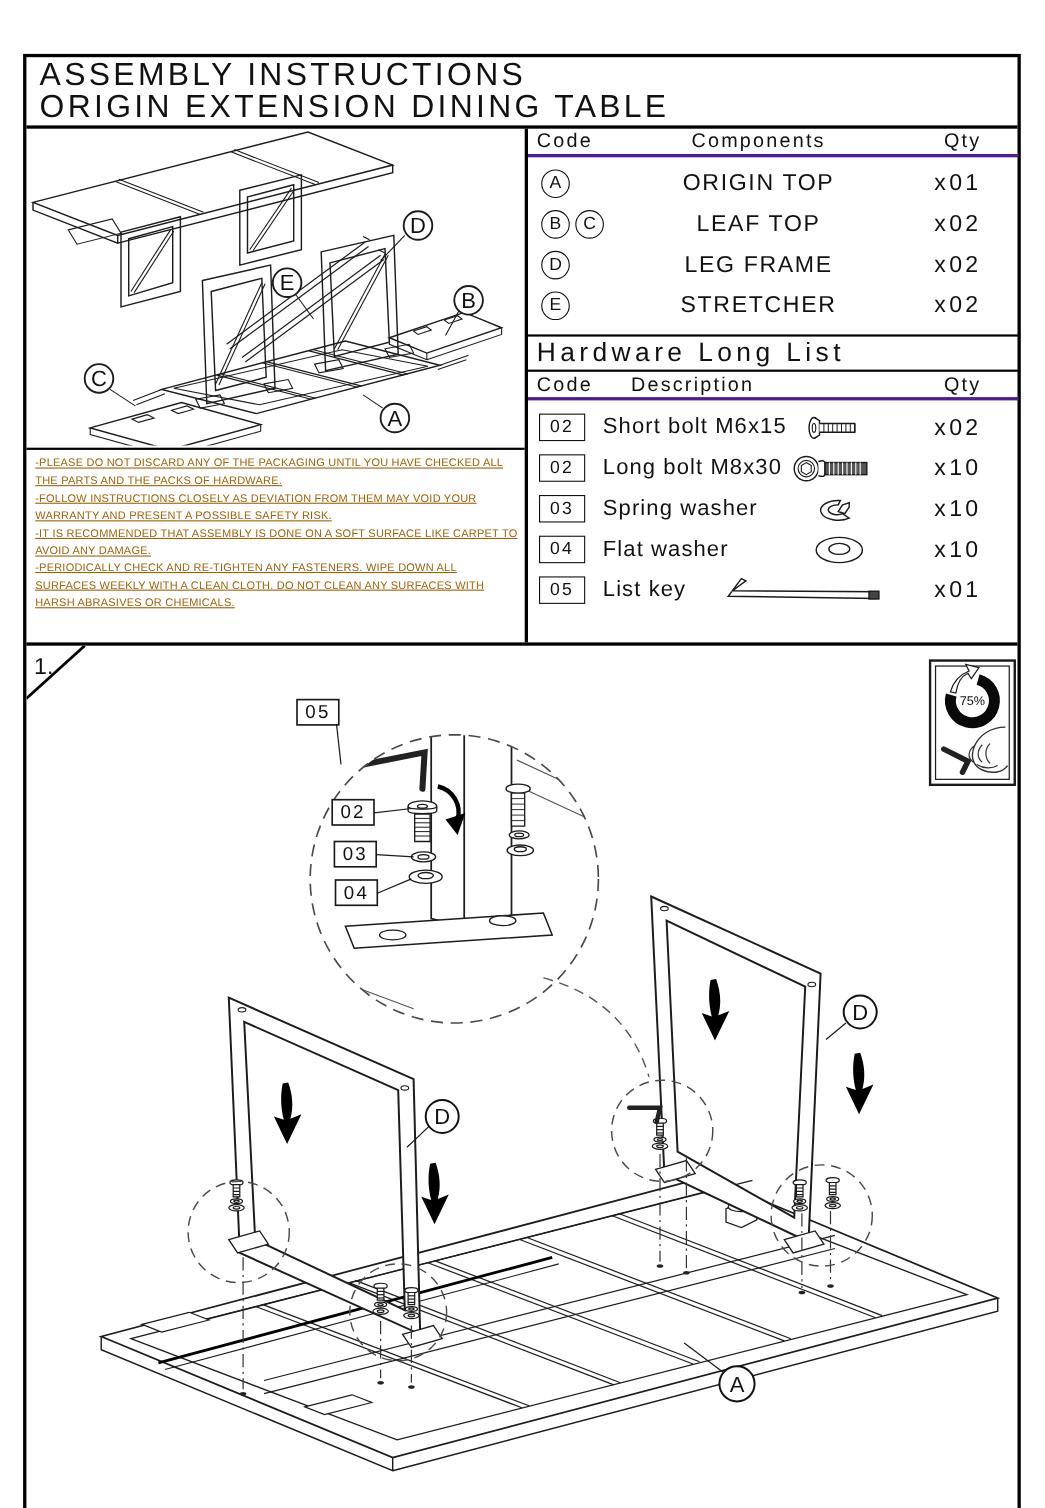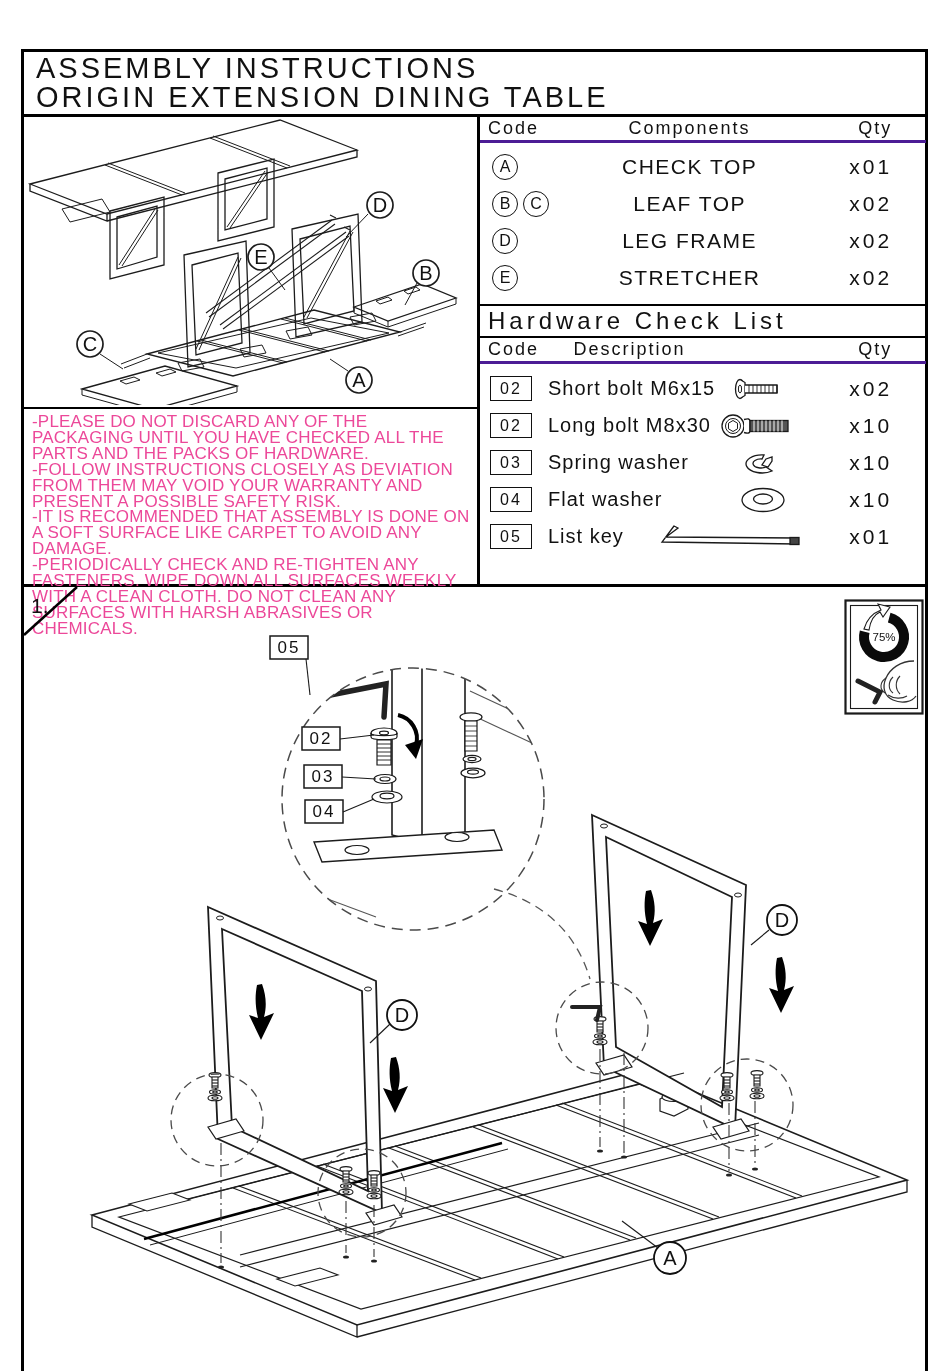--- a/index.html
+++ b/index.html
@@ -7,21 +7,21 @@
         font-family:"Liberation Sans","DejaVu Sans",sans-serif;color:#111;}
   .doc{position:absolute;left:21px;top:21px;width:901px;height:1321px;border:3px solid #000;margin-top:28px;}
   
   .hdr{height:60px;border-bottom:3px solid #000;padding:2px 0 0 12px;}
   .hdr div{font-size:29px;line-height:29px;letter-spacing:3px;font-weight:400;white-space:nowrap;}
   
   .upper{display:flex;height:467px;border-bottom:3px solid #000;}
   .left-col{width:456px;border-right:3px solid #000;display:flex;flex-direction:column;}
   .exploded{height:290px;border-bottom:2px solid #000;}
   .notes{flex:1;padding:5px 6px 0 8px;}
-  .note{font-size:17px;line-height:15.9px;letter-spacing:0.2px;color:#ec4899;}
+  .note{font-size:10px;line-height:15.9px;letter-spacing:0.2px;color:#a16207;text-decoration:underline;}
   .right-col{flex:1;display:flex;flex-direction:column;}
   .sec-title{font-size:24px;letter-spacing:4px;padding:1px 0 1px 8px;border-bottom:2px solid #000;white-space:nowrap;}
   .sec-title.hw{border-top:2px solid #000;margin-top:8px;}
   .thead{display:grid;border-bottom:3px solid #4c1d95;font-size:18px;letter-spacing:2px;align-items:center;height:23px;}
   .p-grid{grid-template-columns:88px 1fr 115px;}
   .h-grid{grid-template-columns:64px 1fr 96px 115px;}
   .thead .first{padding-left:8px;}
   .thead .c{text-align:center;}
   .thead .q{text-align:right;padding-right:34px;}
   .p-row{display:grid;grid-template-columns:88px 1fr 115px;align-items:center;height:37px;}
@@ -160,21 +160,21 @@
         <div class="thead p-grid">
           <div class="first">Code</div>
           <div class="c">Components</div>
           <div class="q">Qty</div>
         </div>
         <div class="p-rows">
           <div class="p-row">
             <div class="p-code">
                 <span class="circ">A</span>
               </div>
-            <div class="p-comp">CHECK TOP</div>
+            <div class="p-comp">ORIGIN TOP</div>
             <div class="p-qty">x01</div>
           </div>
           <div class="p-row">
             <div class="p-code">
               <span class="circ">B</span>
               <span class="circ">C</span>
             </div>
             <div class="p-comp">LEAF TOP</div>
             <div class="p-qty">x02</div>
           </div>
@@ -187,21 +187,21 @@
           </div>
           <div class="p-row">
             <div class="p-code">
                 <span class="circ">E</span>
               </div>
             <div class="p-comp">STRETCHER</div>
             <div class="p-qty">x02</div>
           </div>
         </div>
 
-        <div class="sec-title hw">Hardware Check List</div>
+        <div class="sec-title hw">Hardware Long List</div>
         <div class="thead h-grid">
           <div class="first">Code</div>
           <div class="c">Description</div>
           <div></div>
           <div class="q">Qty</div>
         </div>
         <div class="h-rows">
           <div class="h-row">
             <div>
                 <span class="h-code">02</span>

